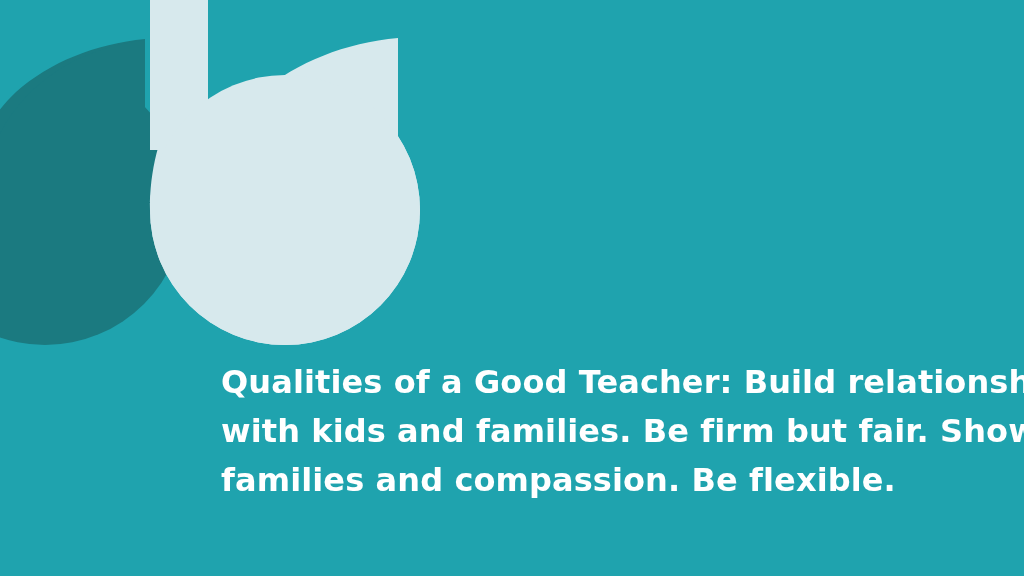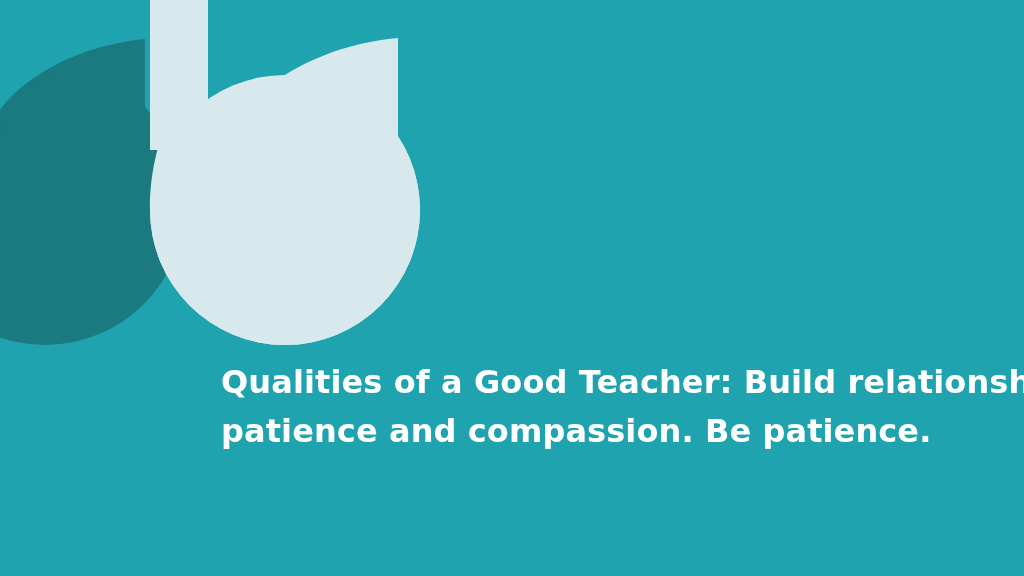--- a/index.html
+++ b/index.html
@@ -156,16 +156,17 @@
                C 228 121 210 162 208 212
                L 208 -20
                L 398 -20 Z" fill="#1FA3AE"></path>
 
       <circle cx="285" cy="210" r="135" fill="#D7E9ED"></circle>
     </g>
   </svg>
 
   <div id="quote-text-block">
     <span class="quote-line">Qualities of a Good Teacher: Build relationships</span>
-    <span class="quote-line">patience and compassion. Be patience.</span>
+    <span class="quote-line">with kids and families. Be firm but fair. Show</span>
+    <span class="quote-line">families and compassion. Be flexible.</span>
   </div>
 
 </div>
 
 </body></html>

